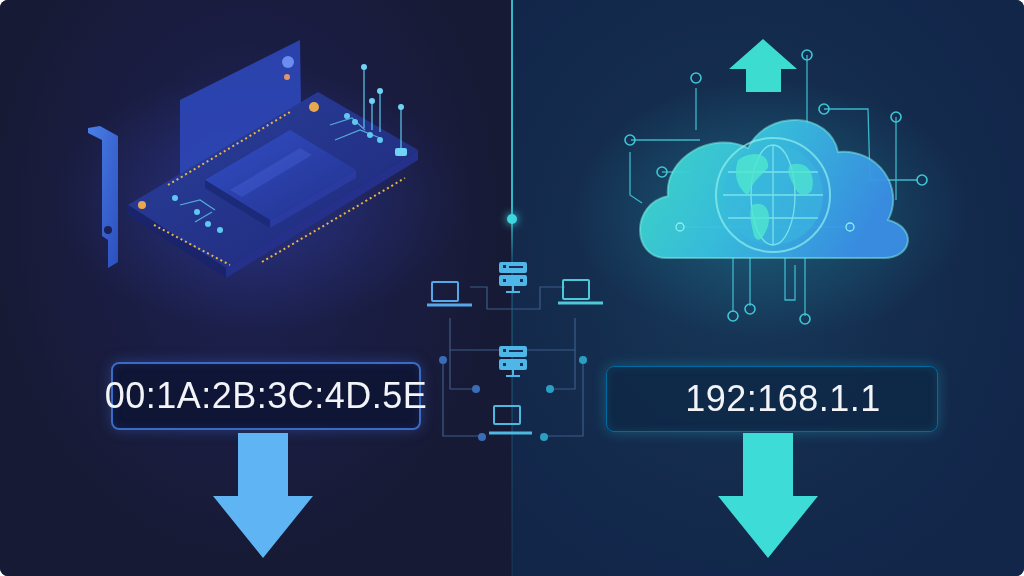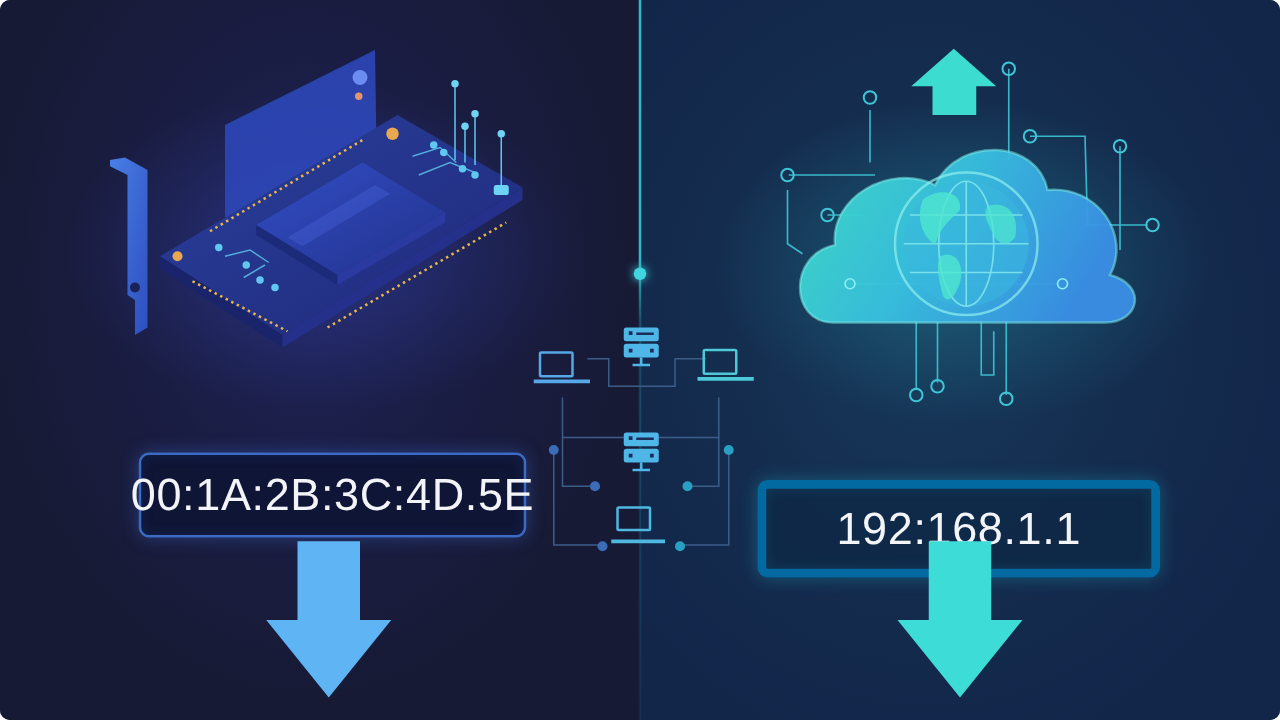--- a/index.html
+++ b/index.html
@@ -30,23 +30,24 @@
     position: absolute; height: 64px; border-radius: 8px;
     display: flex; align-items: center; justify-content: center;
     color: #f2f4f8; font-size: 36px; letter-spacing: 0.5px;
   }
   .addr-mac {
     left: 111px; top: 362px; width: 306px;
     border: 2px solid #3b6bc4; background: rgba(14,20,52,0.85);
     box-shadow: 0 0 14px rgba(70,120,230,0.35), inset 0 0 10px rgba(40,80,180,0.2);
   }
   .addr-ip {
-    left: 606px; top: 384px; width: 308px;
-    border: 7px solid #0369a1; background: rgba(14,40,70,0.85);
+    left: 606px; top: 366px; width: 308px;
+    border: 1px solid #0369a1; background: rgba(14,40,70,0.85);
     box-shadow: 0 0 14px rgba(40,200,220,0.3), inset 0 0 10px rgba(30,140,170,0.2);
+    padding-left: 22px;
   }
 </style>
 </head>
 <body>
 
 <div class="frame">
   <div class="panel-left"></div>
   <div class="panel-right"></div>
   <div class="divider"></div>
   <div class="divider-dot"></div>

